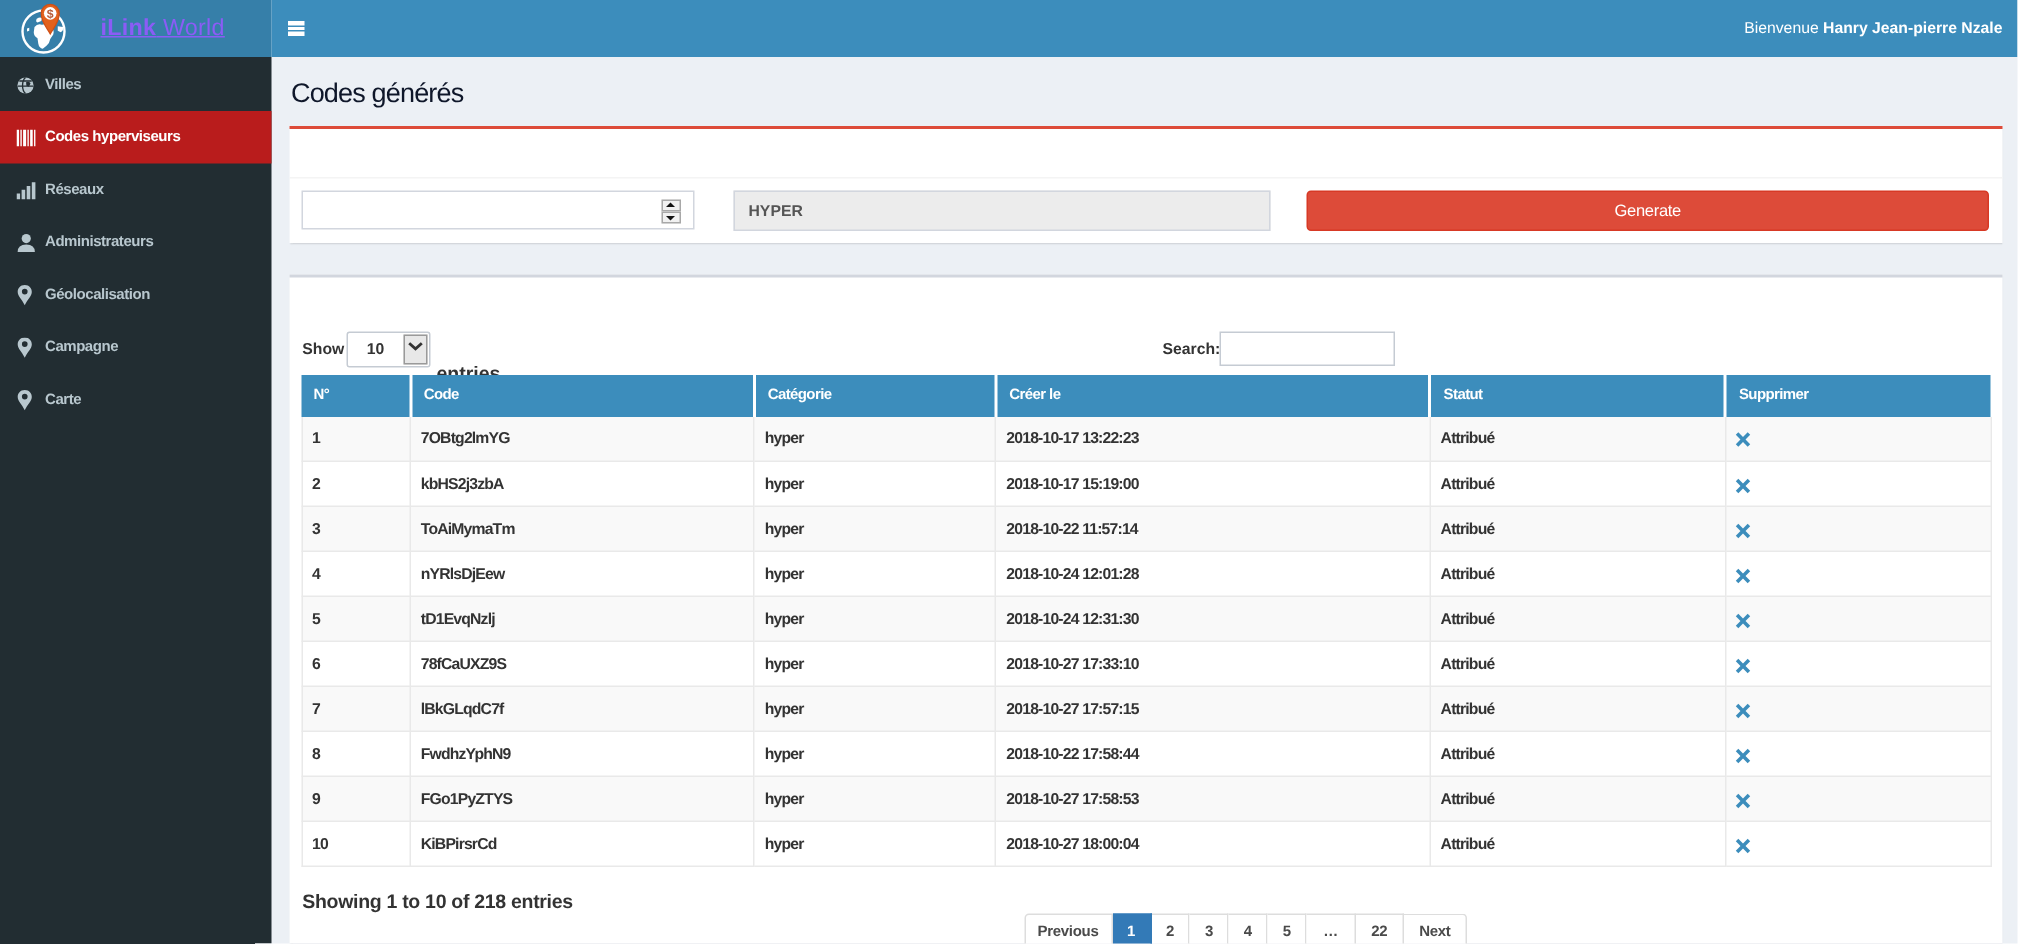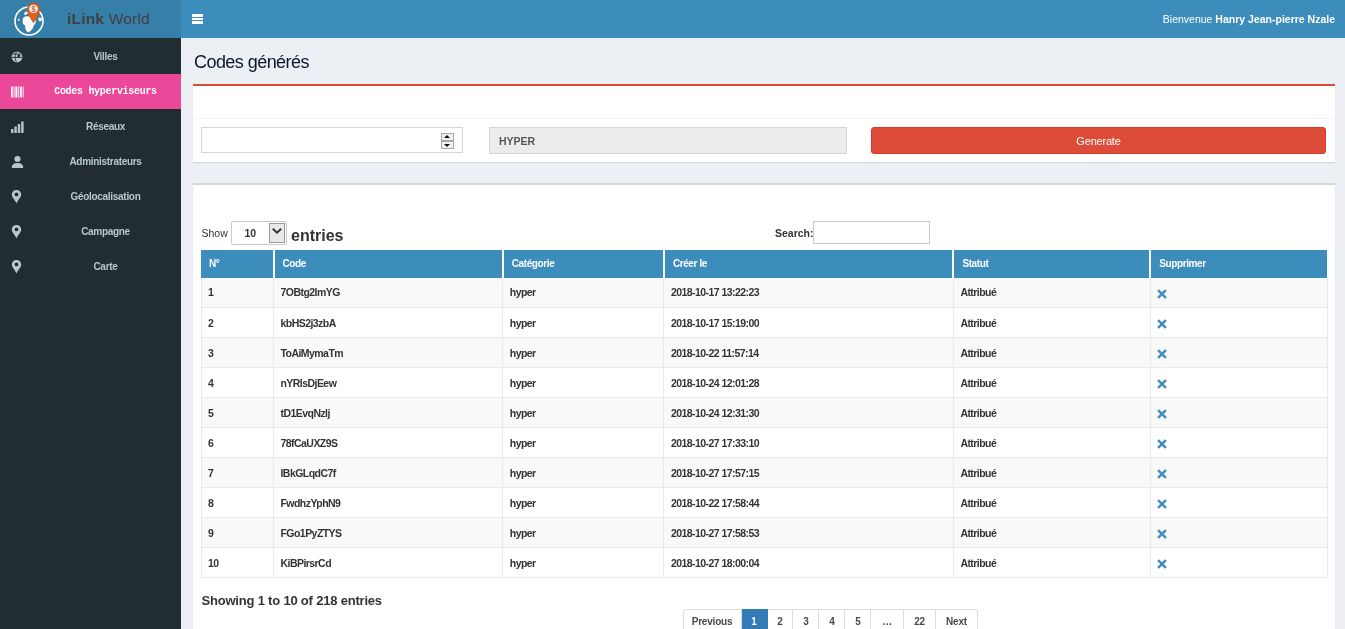--- a/index.html
+++ b/index.html
@@ -3,57 +3,57 @@
 <meta charset="utf-8">
 <style>
 * { margin:0; padding:0; box-sizing:border-box; }
 html,body { width:1345px; height:629px; overflow:hidden; }
 body { font-family:"Liberation Sans", sans-serif; background:#ecf0f5; position:relative; }
 .abs { position:absolute; }
 
 
 #logo { left:0; top:0; width:181px; height:38px; background:#367fa9; }
 #navbar { left:181px; top:0; width:1164px; height:38px; background:#3c8dbc; }
-#brand { left:67px; top:0; width:120px; height:32px; line-height:38px; color:#404040; font-size:15.5px; letter-spacing:0.2px; }
+#brand { left:67px; top:0; width:120px; height:32px; line-height:38px; color:#8b5cf6; font-size:15.5px; letter-spacing:0.2px;text-decoration:underline; }
 #brand b { font-weight:700; }
 #burger { left:192.3px; top:14.3px; width:10.7px; height:10px; }
 #burger div { height:2.4px; background:#fff; margin-bottom:1.2px; }
 #welcome { right:10px; top:0; height:38px; line-height:38px; color:#fff; font-size:10.5px; letter-spacing:0; }
 #welcome b { font-weight:700; }
 
 
 #sidebar { left:0; top:38px; width:181px; height:591px; background:#222d32; }
-.mitem { position:relative; height:35px; line-height:35px; color:#b8c7ce; font-size:10px; font-weight:700; letter-spacing:-0.3px; padding-left:30px;text-align:center; }
-.mitem.active { background:#ec4899; color:#fff;font-family:Liberation Mono, monospace; }
+.mitem { position:relative; height:35px; line-height:35px; color:#b8c7ce; font-size:10px; font-weight:700; letter-spacing:-0.3px; padding-left:30px; }
+.mitem.active { background:#b91c1c; color:#fff; }
 .mitem svg { position:absolute; left:10.5px; top:50%; transform:translateY(-50%); }
 
 
 #ptitle { left:194px; top:52px; font-size:18px; color:#0f172a; letter-spacing:-0.55px; }
 #box1 { left:193px; top:83.5px; width:1141.5px; height:78.8px; background:#fff; border-top:2.5px solid #dd4b39; box-shadow:0 1px 1px rgba(0,0,0,0.1); }
 #box1hr { left:193px; top:118px; width:1141.5px; height:1px; background:#f4f4f4; }
 .inp { position:absolute; background:#fff; border:1px solid #d2d6de; }
 #numinp { left:201px; top:126.5px; width:262px; height:26.5px; }
 #spinner { position:absolute; right:8.3px; top:5px; width:12.5px; height:17px; }
 #spinner .sp { position:absolute; left:0; width:12.5px; height:8.2px; background:#f1f1f1; border:1px solid #a8a8a8; }
 #spinner .up { top:0; }
 #spinner .dn { top:8.8px; }
 #spinner .tri { position:absolute; left:1.8px; width:0; height:0; }
 #spinner .up .tri { top:1.6px; border-left:3.4px solid transparent; border-right:3.4px solid transparent; border-bottom:3.8px solid #111; }
 #spinner .dn .tri { top:1.6px; border-left:3.4px solid transparent; border-right:3.4px solid transparent; border-top:3.8px solid #111; }
 #hyperinp { left:489px; top:126.5px; width:358px; height:27px; background:#ececec; line-height:26.5px; padding-left:9px; font-size:10.5px; font-weight:700; color:#555; letter-spacing:0; }
 #genbtn { left:871px; top:127px; width:455px; height:27px; background:#dd4b39; border:1px solid #d73925; border-radius:3px; color:#fff; font-size:11px; font-weight:400; text-align:center; line-height:26.5px; letter-spacing:-0.2px; }
 #box2 { left:193px; top:183px; width:1141.5px; height:446px; background:#fff; border-top:2px solid #d2d6de; box-shadow:0 1px 1px rgba(0,0,0,0.1); }
 
 
-#showlbl { left:201.5px; top:226.5px; font-size:10.5px; font-weight:400; color:#333; }
+#showlbl { left:201.5px; top:226.5px; font-size:10.5px; font-weight:700; color:#333; }
 #lensel { left:230.8px; top:221px; width:56px; height:24px; background:#fff; border:1px solid #c5cbd3; border-radius:2px; }
 #lensel .val { position:absolute; left:0; top:0; width:37px; height:22px; line-height:22px; text-align:center; font-size:10.5px; font-weight:700; color:#333; }
 #lensel .arr { position:absolute; right:1px; top:1px; bottom:1px; width:16.3px; background:#e8e8e8; border:1.5px solid #9a9a9a; }
 #lensel .chev { position:absolute; left:2px; top:4px; width:10px; height:6px; }
-#entlbl { left:291px; top:227px; font-size:16px; font-weight:700; color:#333; }
+#entlbl { left:291px; top:241px; font-size:13px; font-weight:700; color:#333; }
 #srchlbl { left:775px; top:226.5px; font-size:10.5px; font-weight:700; color:#333; }
 #srchinp { left:812.5px; top:221px; width:117.5px; height:23px; background:#fff; border:1px solid #c5cbd3; }
 
 
 #tbl { left:200.5px; top:249.5px; width:1126.5px; border-collapse:collapse; table-layout:fixed; font-size:10px; }
 #tbl th { background:#3c8dbc; color:#fff; font-weight:700; font-size:10px; text-align:left; height:28px; padding:0 0 0 8px; border-right:2px solid #fff; letter-spacing:-0.4px; }
 #tbl th:last-child { border-right:none; }
 #tbl td { height:30px; padding:0 0 0 6.5px; color:#333; font-weight:700; font-size:10.5px; border:1px solid #e9e9e9; border-top:none; letter-spacing:-0.55px; }
 #tbl tr.odd td { background:#f9f9f9; }
 #tbl tr.even td { background:#fff; }

